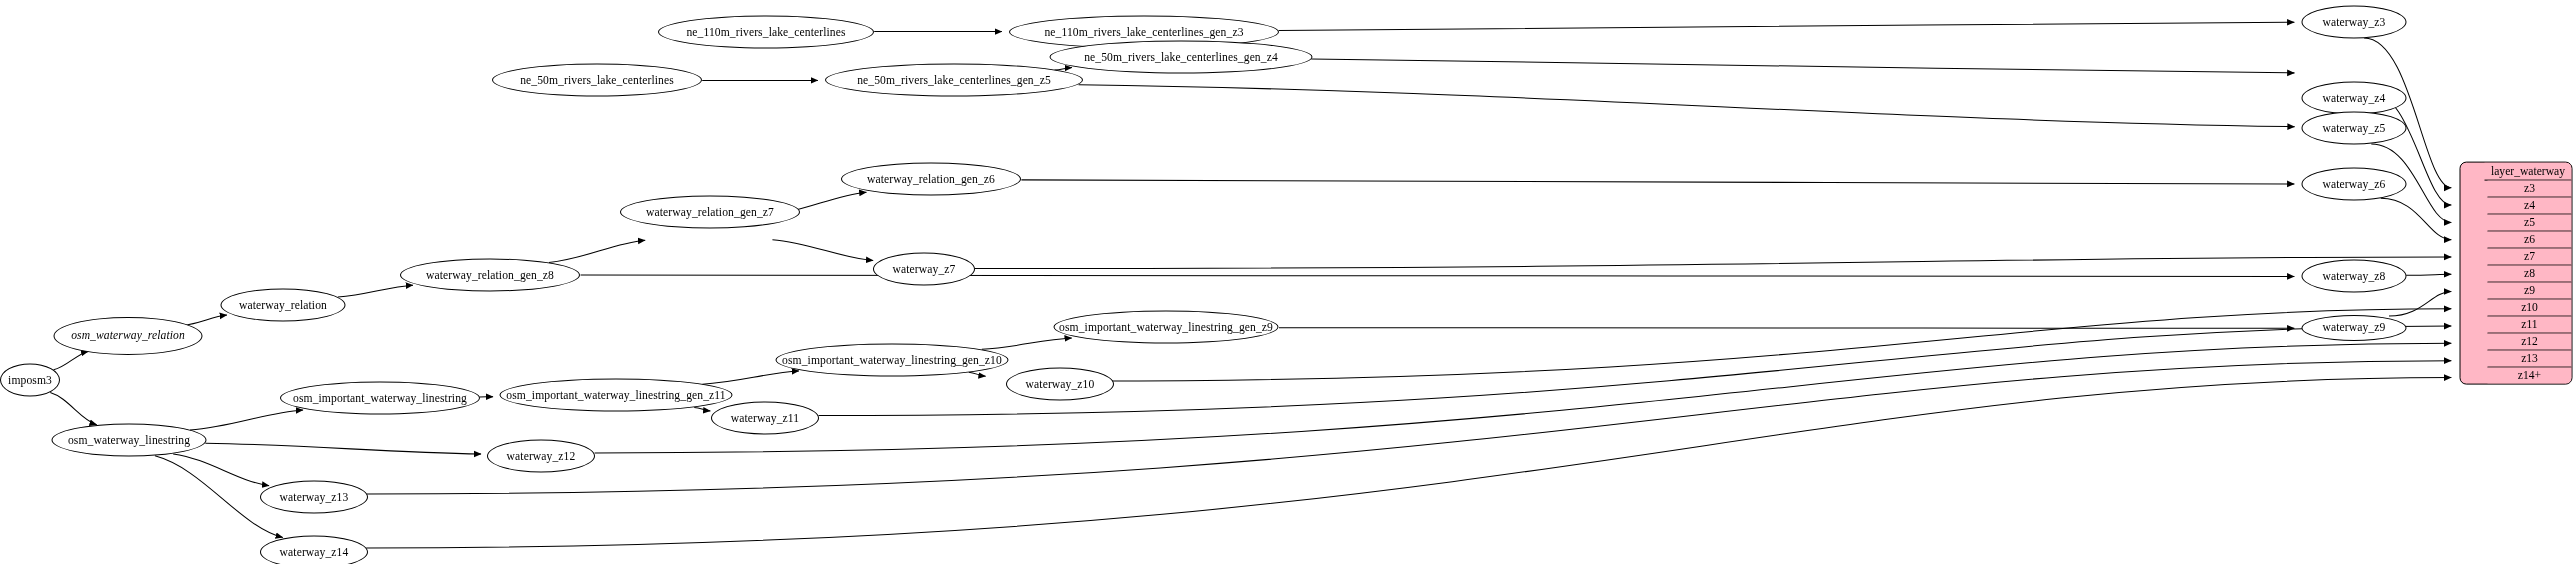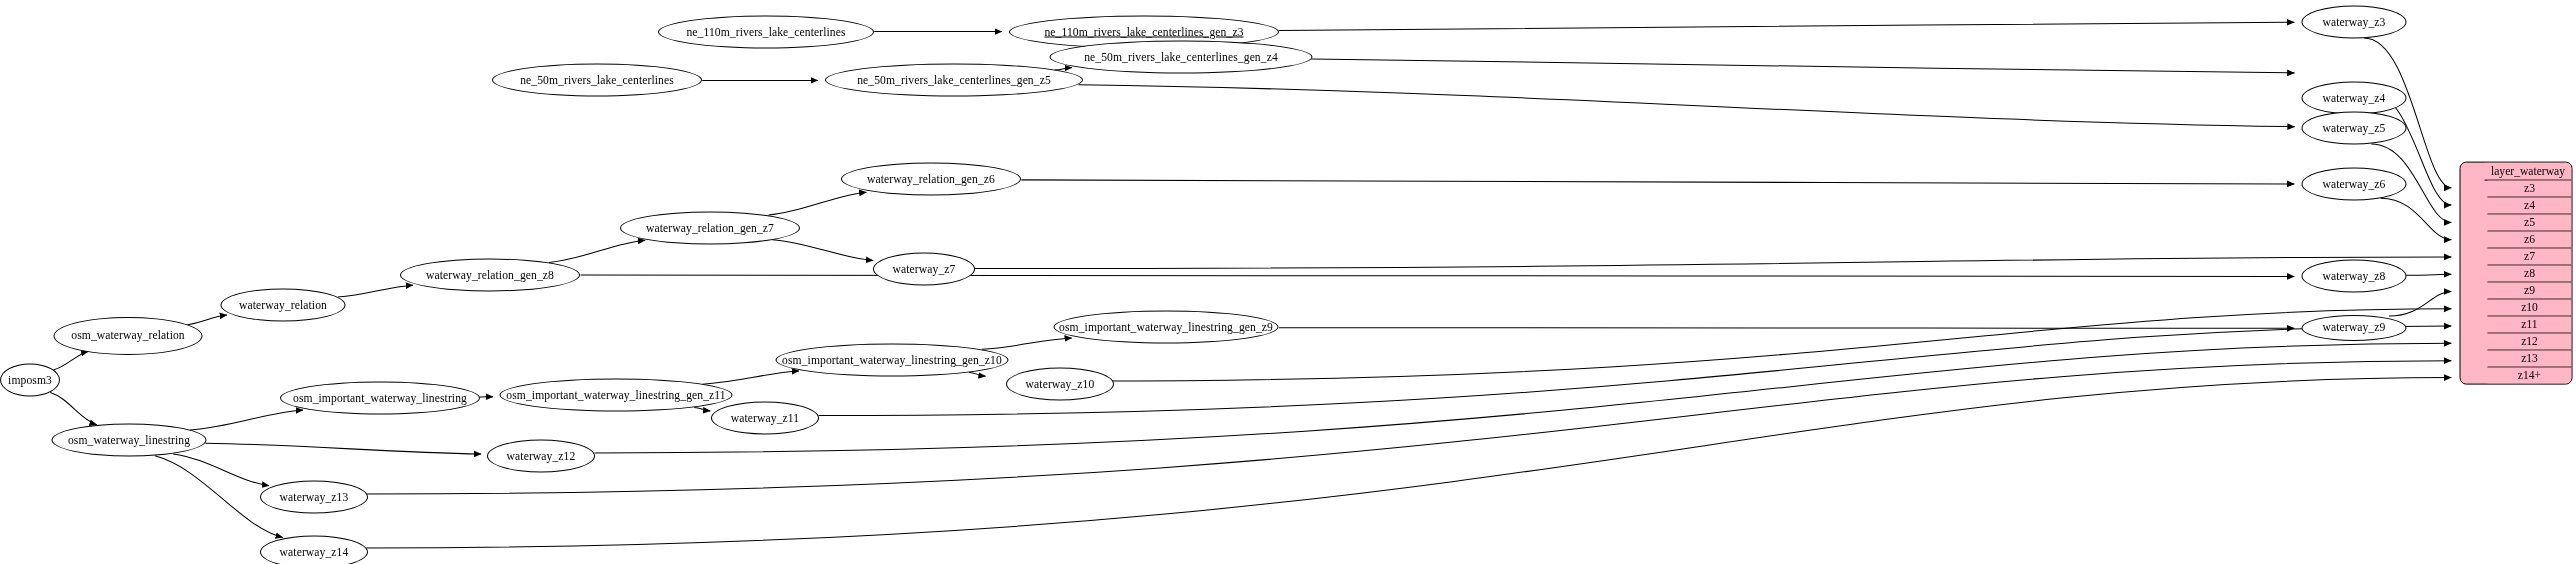--- a/index.html
+++ b/index.html
@@ -121,48 +121,48 @@
         <path d="M 1089.9 553.1 C 2285.6 553.1, 2568.3 434.0, 3264.0 434.0" marker-end="url(#arrow)"></path>
         <path d="M 791.7 602.8 C 2151.5 602.8, 2472.9 457.0, 3264.0 457.0" marker-end="url(#arrow)"></path>
         <path d="M 488.5 657.5 C 2015.0 657.5, 2375.8 480.0, 3264.0 480.0" marker-end="url(#arrow)"></path>
         <path d="M 487.6 729.3 C 2014.6 729.3, 2375.5 502.5, 3264.0 502.5" marker-end="url(#arrow)"></path>
       </g>
   </svg>
   <div id="nodes-layer">
       <div class="node" style="left: 30px; top: 380px; width: 60px; height: 33px;">
         <span>imposm3</span>
       </div>
-      <div class="node" style="left: 128px; top: 336px; width: 149px; height: 38px;">
+      <div class="node" style="left: 128px; top: 336px; width: 149px; height: 38px; font-style: italic;">
         <span>osm_waterway_relation</span>
       </div>
       <div class="node" style="left: 129px; top: 440px; width: 155px; height: 33px;">
         <span>osm_waterway_linestring</span>
       </div>
       <div class="node" style="left: 283px; top: 305px; width: 125px; height: 33px;">
         <span>waterway_relation</span>
       </div>
       <div class="node" style="left: 490px; top: 275px; width: 180px; height: 33px;">
         <span>waterway_relation_gen_z8</span>
       </div>
-      <div class="node" style="left: 710px; top: 228px; width: 180px; height: 33px; align-items: center;">
+      <div class="node" style="left: 710px; top: 212px; width: 180px; height: 33px; align-items: center;">
         <span>waterway_relation_gen_z7</span>
       </div>
       <div class="node" style="left: 931px; top: 179px; width: 180px; height: 33px;">
         <span>waterway_relation_gen_z6</span>
       </div>
       <div class="node" style="left: 924px; top: 269px; width: 102px; height: 33px;">
         <span>waterway_z7</span>
       </div>
       <div class="node" style="left: 766px; top: 32px; width: 216px; height: 33px;">
         <span>ne_110m_rivers_lake_centerlines</span>
       </div>
       <div class="node" style="left: 597px; top: 80px; width: 210px; height: 33px;">
         <span>ne_50m_rivers_lake_centerlines</span>
       </div>
-      <div class="node" style="left: 1144px; top: 32px; width: 270px; height: 33px; text-decoration: underline;">
+      <div class="node" style="left: 1144px; top: 32px; width: 270px; height: 33px;">
         <span>ne_110m_rivers_lake_centerlines_gen_z3</span>
       </div>
       <div class="node" style="left: 954px; top: 80px; width: 258px; height: 33px;">
         <span>ne_50m_rivers_lake_centerlines_gen_z5</span>
       </div>
       <div class="node" style="left: 1181px; top: 57px; width: 263px; height: 33px;">
         <span>ne_50m_rivers_lake_centerlines_gen_z4</span>
       </div>
       <div class="node" style="left: 380px; top: 398px; width: 200px; height: 33px;">
         <span>osm_important_waterway_linestring</span>

